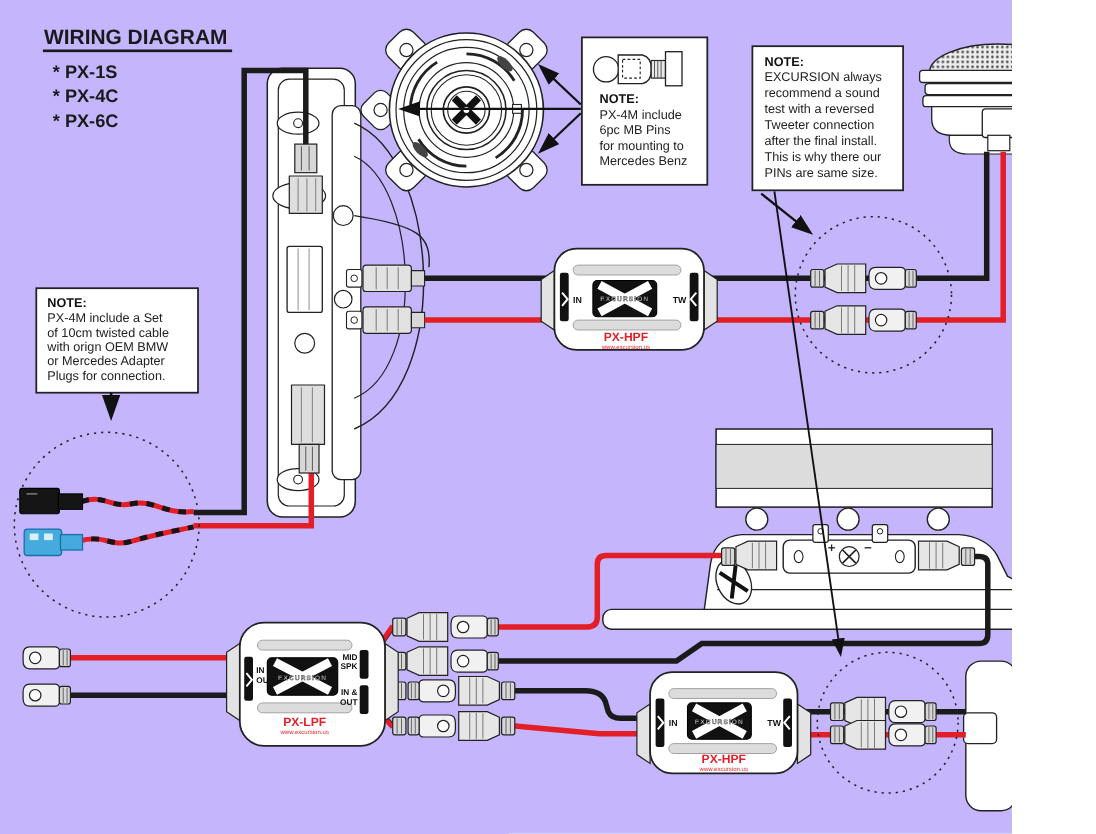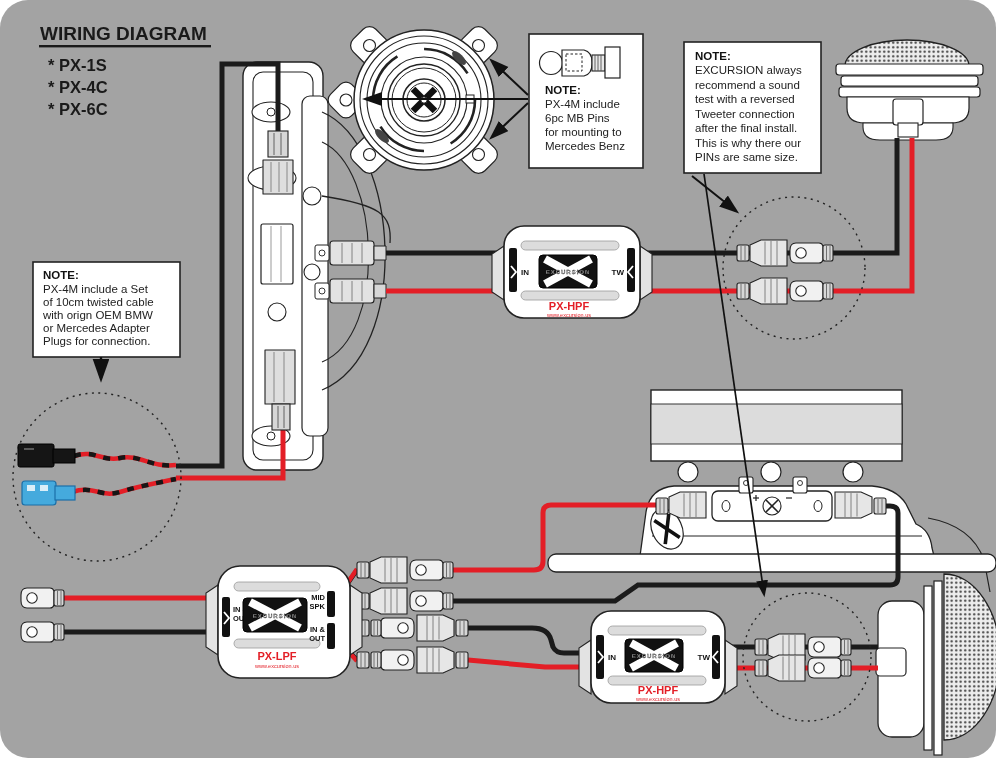--- a/index.html
+++ b/index.html
@@ -1,17 +1,17 @@
 <!DOCTYPE html>
 <html><head>
 <meta charset="utf-8">
 <style>
   html,body{margin:0;padding:0;background:#ffffff;}
-  .page{position:relative;width:996px;height:758px;background:#a3a3a3;overflow:hidden;
-        font-family:"Liberation Sans", sans-serif;border-radius:28px;}
+  .page{position:relative;width:920px;height:758px;background:#c4b5fd;overflow:hidden;
+        font-family:"Liberation Sans", sans-serif;}
   svg text{font-family:"Liberation Sans", sans-serif;}
   .t-title{font-size:19px;font-weight:bold;fill:#1a1a1a;}
   .t-item{font-size:16.5px;font-weight:bold;fill:#1a1a1a;}
   .t-note{font-size:11.5px;fill:#222;}
   .t-noteb{font-size:11.5px;font-weight:bold;fill:#111;}
   .t-lab{font-size:8px;font-weight:bold;fill:#111;}
   .t-lab2{font-size:7.5px;font-weight:bold;fill:#111;}
   .t-model{font-size:11px;font-weight:bold;fill:#e31e26;}
   .t-url{font-size:5.5px;fill:#e31e26;}
   .t-brand{font-size:6px;font-weight:bold;fill:#e6e6e6;stroke:#000;stroke-width:0.3;letter-spacing:1px;}

